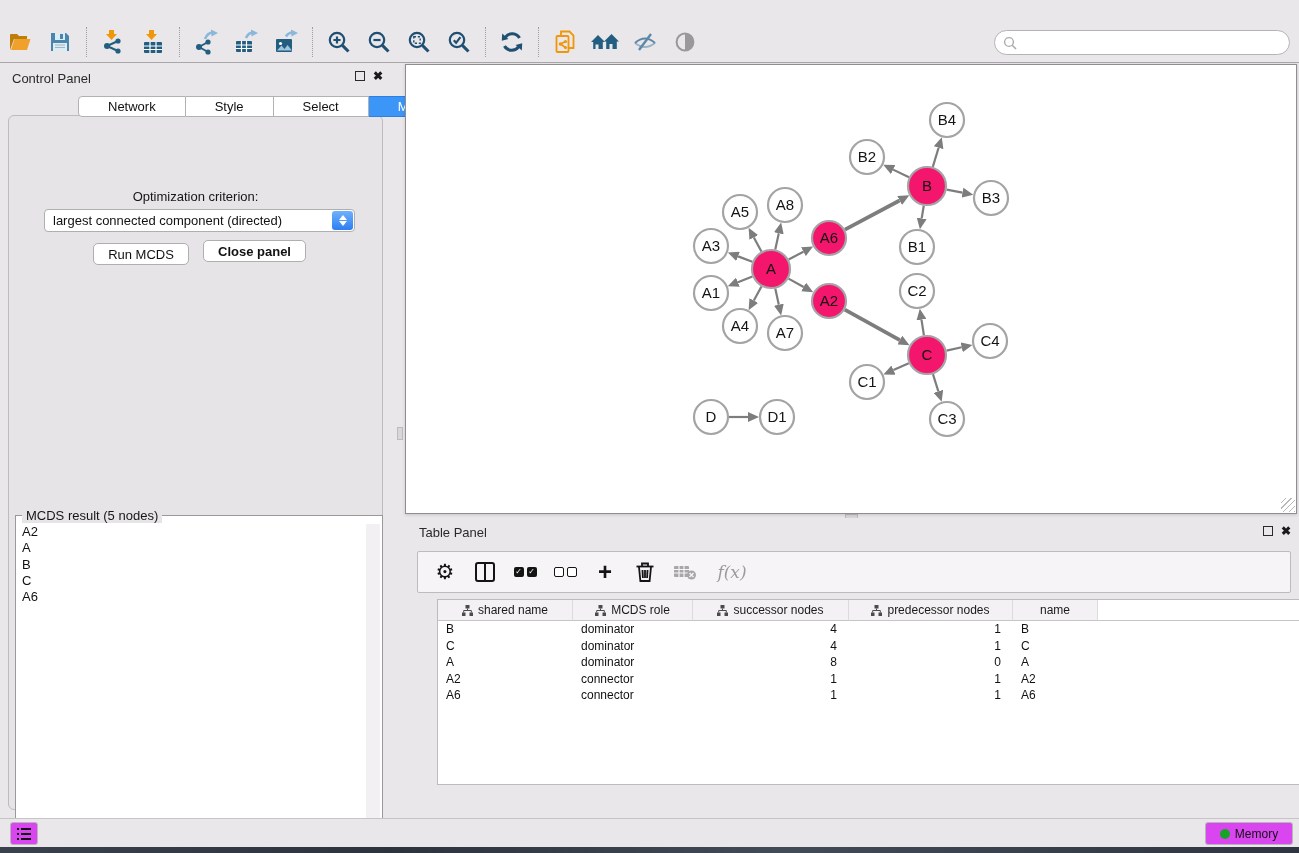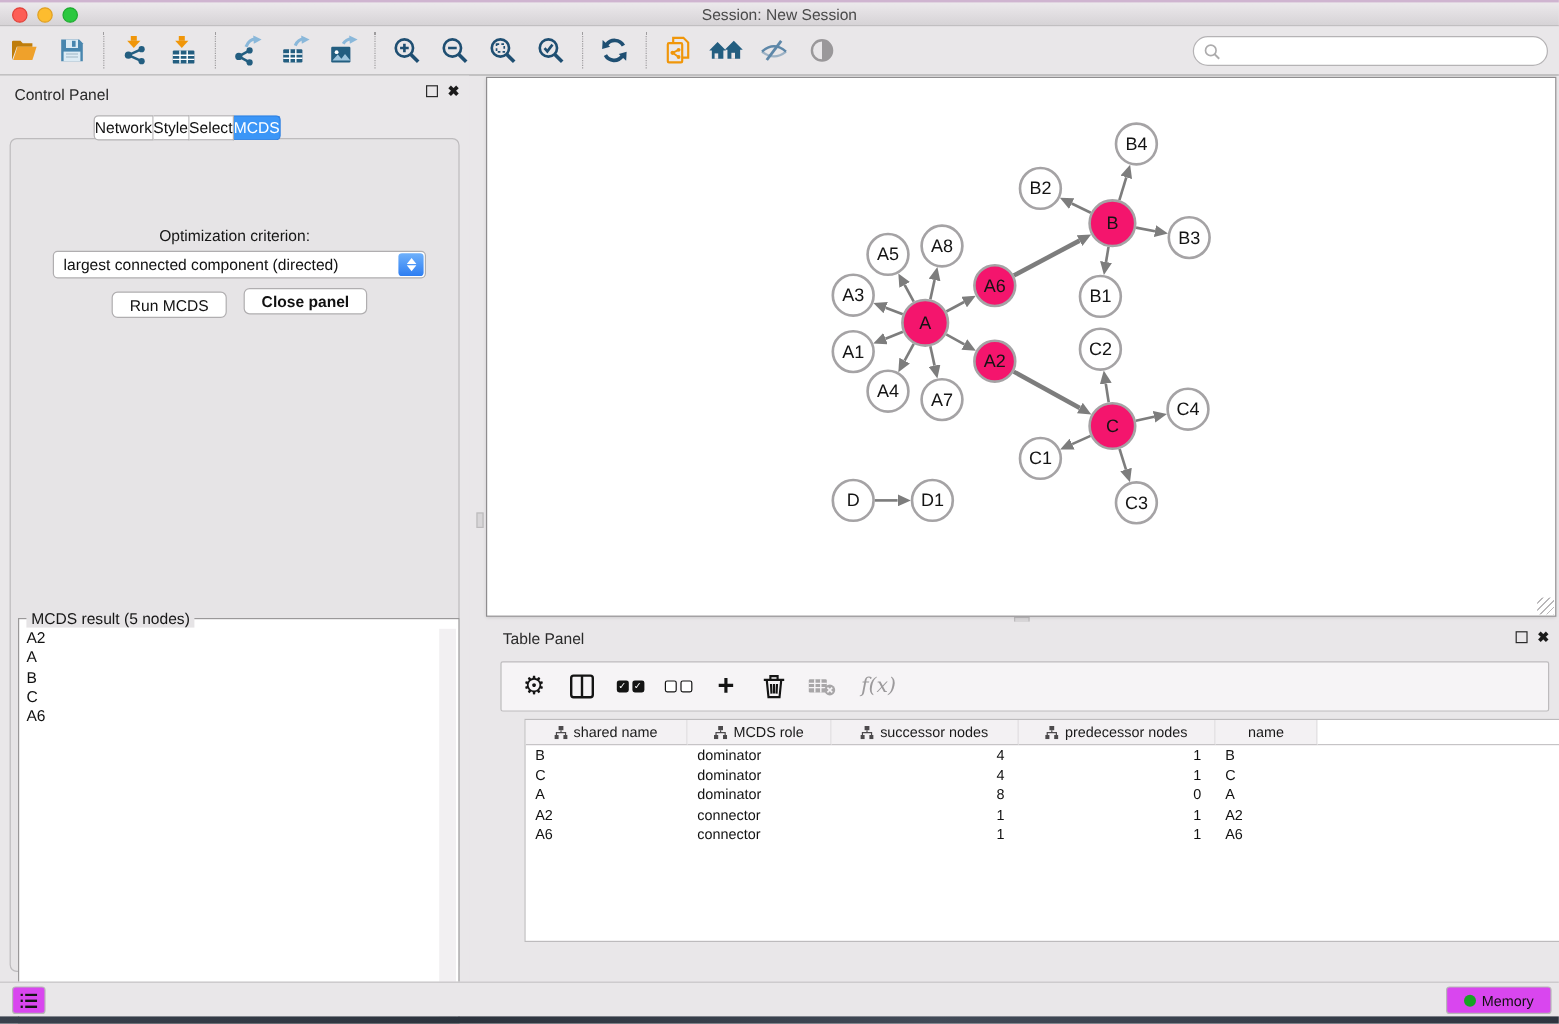--- a/index.html
+++ b/index.html
@@ -30,21 +30,21 @@
   #search-input { border:none; outline:none; flex:1; font-size:13px; background:transparent; padding-left:4px; }
 
   
   #control-panel { position:absolute; left:0; top:63px; width:391px; height:755px; background:#e9e7e9; }
   #cp-header { position:absolute; left:12px; top:8px; font-size:13px; color:#2a2a2a; }
   .win-ctrls { position:absolute; right:8px; top:8px; display:flex; gap:8px; align-items:center; }
   .float-glyph { width:10px; height:10px; border:1.5px solid #2a2a2a; display:inline-block; }
   .close-glyph { font-size:12px; font-weight:bold; color:#1a1a1a; line-height:10px; }
 
   .seg { display:flex; }
-  .seg .tab { height:21px; padding:0 0; background:#fff; border:1px solid #b3b1b3;
+  .seg .tab { height:21px; padding:0 29px; background:#fff; border:1px solid #b3b1b3;
     border-left:none; font-size:13px; color:#111; display:flex; align-items:center; }
   .seg .tab:first-child { border-left:1px solid #b3b1b3; border-radius:4px 0 0 4px; }
   .seg .tab:last-child { border-radius:0 4px 4px 0; }
   .seg .tab.active { background:#3b96f7; border-color:#2e7fe0; color:#fff; }
   #cp-tabs { position:absolute; left:78px; top:33px; }
 
   #cp-body { position:absolute; left:8px; top:52px; width:375px; height:695px;
     background:#e6e4e6; border:1px solid #bdbbbd; border-radius:6px; }
   #opt-label { position:absolute; left:0; width:100%; top:73px; text-align:center; font-size:13px; color:#161616; }
   #criterion { position:absolute; left:35px; top:93px; width:311px; height:23px; background:#fff;
@@ -121,28 +121,20 @@
   #wallpaper { position:absolute; left:0; top:847px; width:1299px; height:6px;
     background:linear-gradient(90deg,#39414d,#2c333d 30%,#414a57 60%,#2e3540); }
 
   svg text { font-family:"Liberation Sans", sans-serif; }
 </style>
 </head>
 <body>
 
 <div id="app">
 
-  <div id="titlebar">
-    <div class="lights">
-      <span class="light red"></span>
-      <span class="light yellow"></span>
-      <span class="light green"></span>
-    </div>
-    <div id="app-title">Session: New Session</div>
-  </div>
 
   <div id="toolbar">
     <span class="tbtn">
       <svg width="26" height="24" viewBox="0 0 26 24">
           <path d="M3 20 V5 a1 1 0 0 1 1-1 h6 l2 2 h8 v3 H7 Z" fill="#bf7d0a"></path>
           <path d="M4 20 L7.5 9 h16 l-3.5 11 Z" fill="#efa12b"></path>
         </svg>
     </span>
     <span class="tbtn">
       <svg width="24" height="24" viewBox="0 0 24 24">

